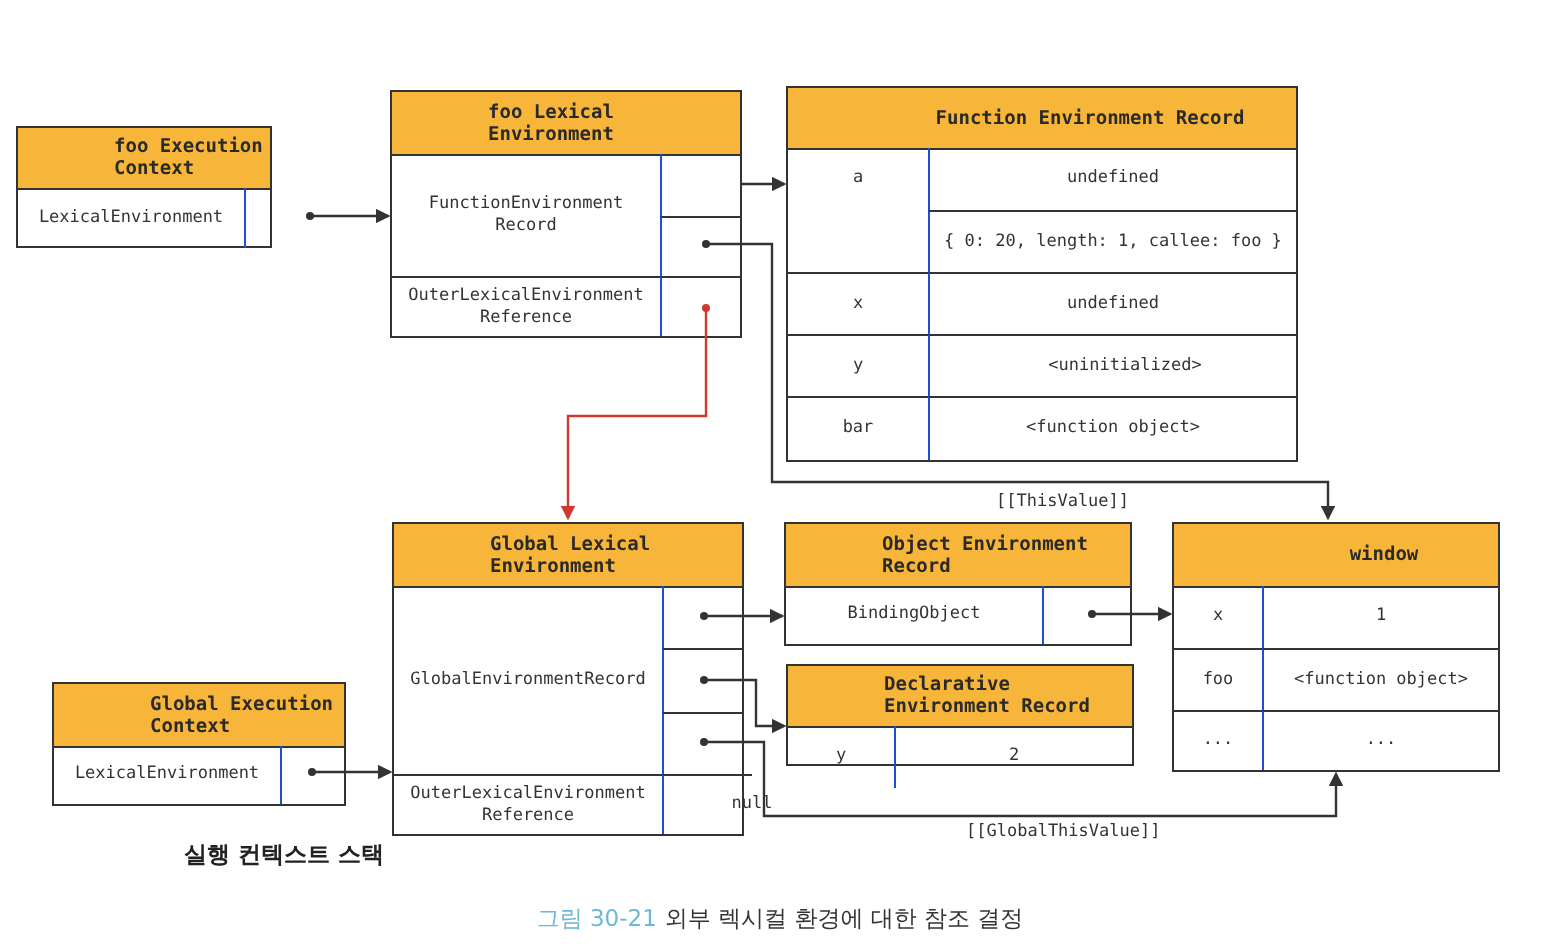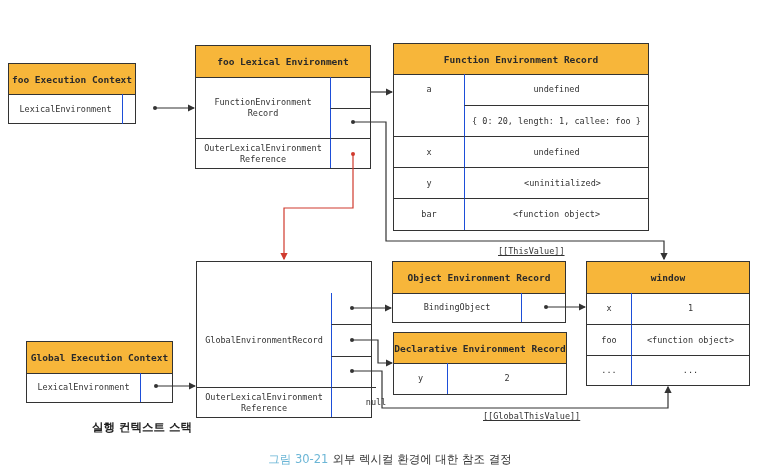--- a/index.html
+++ b/index.html
@@ -1,29 +1,29 @@
 <!DOCTYPE html>
 <html><head>
 <meta charset="utf-8">
 <style>
   html, body { margin:0; padding:0; }
   body { width:780px; height:476px; background:#ffffff; position:relative; overflow:hidden;
          font-family:"DejaVu Sans Mono", monospace; color:#222; }
   .box { position:absolute; border:1px solid #333; background:#fff; box-sizing:border-box; }
   .hdr { position:absolute; left:0; right:0; top:0; background:#f7b63a; border-bottom:1px solid #333;
-         display:flex; align-items:center; justify-content:center; font-weight:bold; font-size:9.5px; color:#2a2a2a; }
+         display:flex; align-items:center; justify-content:center; font-weight:bold; font-size:9.5px; color:#2a2a2a;padding-left:48px; }
   .cell { position:absolute; box-sizing:border-box; display:flex; align-items:center; justify-content:center;
           text-align:center; font-size:8.5px; line-height:11px; color:#333; }
   .bl { border-left:1px solid #1d4ed8; }
   .bt { border-top:1px solid #333; }
   svg.wires { position:absolute; left:0; top:0; width:780px; height:476px; pointer-events:none; }
   .caption-stack { position:absolute; left:64px; top:420px; font-family:"DejaVu Sans", sans-serif; font-weight:bold; font-size:11.5px; color:#222;margin-left:28px; }
   .fig-caption { position:absolute; left:0; width:780px; top:452px; text-align:center; font-family:"DejaVu Sans", sans-serif; font-size:11.5px; color:#333; }
   .fig-num { color:#6cb6d6; margin-right:4px; }
-  .label { position:absolute; font-size:8.5px; color:#333;text-decoration:underline; }
+  .label { position:absolute; font-size:8.5px; color:#333; }
 </style>
 </head>
 <body>
 
 <div class="box" style="left:8px;top:63px;width:128px;height:61px;">
   <div class="hdr" style="height:30px;">foo Execution Context</div>
   <div class="cell" style="left:0;top:30px;width:113px;height:30px;">LexicalEnvironment</div>
   <div class="cell bl" style="left:113px;top:30px;width:31px;height:30px;"></div>
 </div>
 
@@ -43,35 +43,36 @@
   <div class="cell bl bt" style="left:70px;top:61px;width:184px;height:31px;">{ 0: 20, length: 1, callee: foo }</div>
   <div class="cell bt" style="left:0;top:92px;width:70px;height:31px;">x</div>
   <div class="cell bl bt" style="left:70px;top:92px;width:184px;height:31px;">undefined</div>
   <div class="cell bt" style="left:0;top:123px;width:70px;height:31px;">y</div>
   <div class="cell bl bt" style="left:70px;top:123px;width:184px;height:31px;padding-left:12px;">&lt;uninitialized&gt;</div>
   <div class="cell bt" style="left:0;top:154px;width:70px;height:32px;">bar</div>
   <div class="cell bl bt" style="left:70px;top:154px;width:184px;height:32px;">&lt;function object&gt;</div>
 </div>
 
 <div class="box" style="left:196px;top:261px;width:176px;height:157px;">
+  <div class="hdr" style="height:31px;">Global Lexical Environment</div>
   <div class="cell" style="left:0;top:31px;width:134px;height:94px;">GlobalEnvironmentRecord</div>
   <div class="cell bl" style="left:134px;top:31px;width:40px;height:31px;"></div>
   <div class="cell bl bt" style="left:134px;top:62px;width:40px;height:32px;"></div>
   <div class="cell bl bt" style="left:134px;top:94px;width:40px;height:31px;"></div>
   <div class="cell bt" style="left:0;top:125px;width:134px;height:30px;padding:0 4px;">OuterLexicalEnvironment Reference</div>
   <div class="cell bl bt" style="left:134px;top:125px;width:40px;height:30px;padding-left:44px;">null</div>
 </div>
 
 <div class="box" style="left:392px;top:261px;width:174px;height:62px;">
   <div class="hdr" style="height:31px;">Object Environment Record</div>
   <div class="cell" style="left:0;top:31px;width:128px;height:29px;">BindingObject</div>
   <div class="cell bl" style="left:128px;top:31px;width:44px;height:29px;"></div>
 </div>
 
-<div class="box" style="left:393px;top:332px;width:174px;height:63px;">
+<div class="box" style="left:393px;top:332px;width:174px;height:51px;">
   <div class="hdr" style="height:30px;">Declarative Environment Record</div>
   <div class="cell" style="left:0;top:30px;width:53px;height:31px;">y</div>
   <div class="cell bl" style="left:53px;top:30px;width:119px;height:31px;">2</div>
 </div>
 
 <div class="box" style="left:586px;top:261px;width:164px;height:125px;">
   <div class="hdr" style="height:31px;">window</div>
   <div class="cell" style="left:0;top:31px;width:44px;height:31px;">x</div>
   <div class="cell bl" style="left:44px;top:31px;width:118px;height:31px;">1</div>
   <div class="cell bt" style="left:0;top:62px;width:44px;height:31px;">foo</div>

